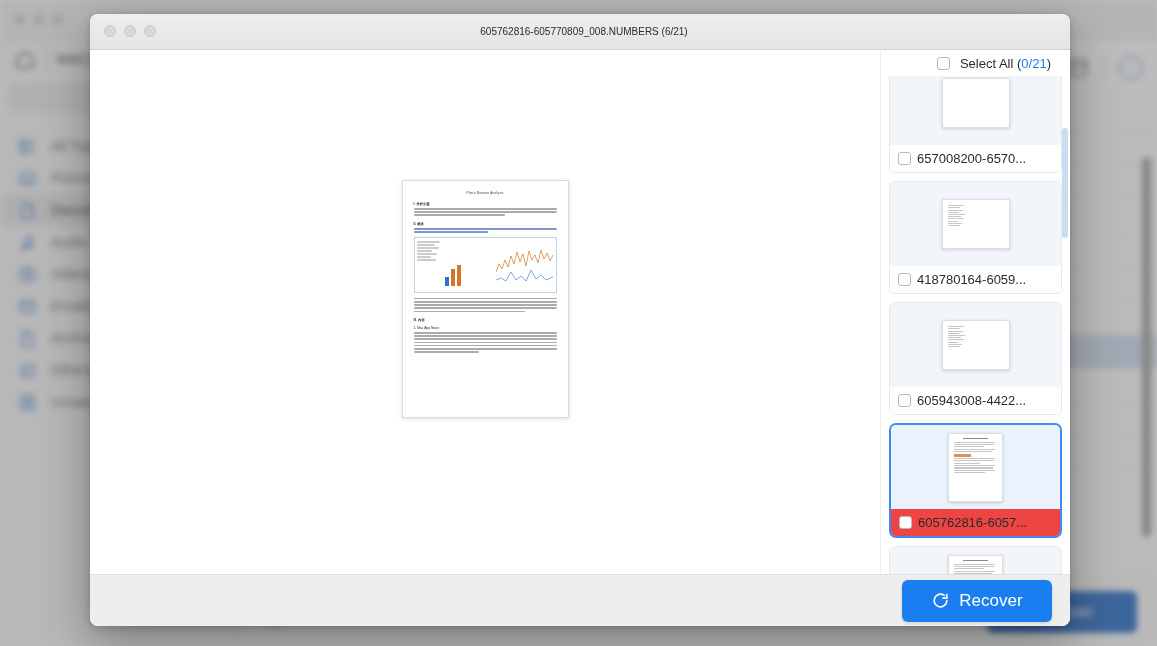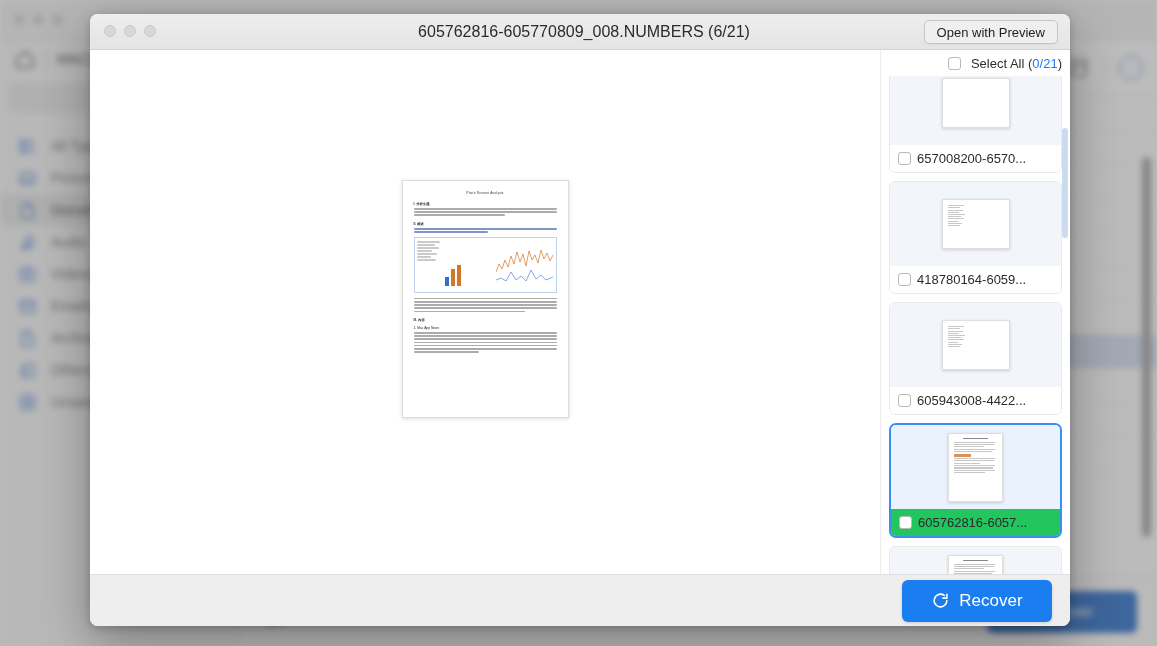--- a/index.html
+++ b/index.html
@@ -106,21 +106,21 @@
     position:relative; height:36px;
     background:linear-gradient(#eeeeee,#e4e4e4);
     border-bottom:1px solid #d2d2d2;
     display:flex; align-items:center;
   }
   .m-lights { position:absolute; left:14px; top:11px; display:flex; gap:8px; }
   .m-lights span { width:12px; height:12px; border-radius:50%; background:#d8d8d8;
                    border:1px solid #cacaca; display:block; }
   .m-title {
     position:absolute; left:0; right:0; text-align:center;
-    font-size:16px; color:#2b2b2b; font-weight:normal;margin-left:8px;
+    font-size:10px; color:#2b2b2b; font-weight:normal;margin-left:8px;
   }
   .m-openbtn {
     position:absolute; right:12px; top:6px; height:24px; padding:0 12px;
     background:#efefef; border:1px solid #c6c6c6; border-radius:5px;
     font-size:13px; color:#1f1f1f; display:flex; align-items:center;
     box-shadow:0 1px 0 rgba(0,0,0,0.04);
   }
 
   .modal-body { position:absolute; left:0; top:36px; right:0; bottom:52px; display:flex; }
 
@@ -151,21 +151,21 @@
   .dc-bars i:nth-child(2){ background:#d4762a; height:17px; }
   .dc-bars i:nth-child(3){ background:#d4762a; height:21px; }
   .dc-spark { position:absolute; right:2px; top:4px; width:58px; height:44px; }
 
   .list-pane {
     width:190px; background:#ffffff; border-left:1px solid #ededed;
     display:flex; flex-direction:column; position:relative;
   }
   .selectall {
     height:26px; display:flex; align-items:center; justify-content:flex-end;
-    gap:10px; padding-right:8px; font-size:13px; color:#2d2d2d;
+    gap:10px; padding-right:19px; font-size:13px; color:#2d2d2d;
   }
   .cbx { width:13px; height:13px; border:1px solid #b9b9b9; border-radius:3px; background:#fff; flex:0 0 13px; }
   .selectall .cnt { color:#1a7ef0; }
   .thumb-scroll { flex:1; overflow:hidden; position:relative; padding:0 8px; }
   .thumb-card {
     background:#fff; border:1px solid #e9e9e9; border-radius:6px;
     margin-bottom:8px; overflow:hidden;
   }
   .thumb-card.selected { border:2px solid #3b8cf5; background:#eaf2fd; border-radius:7px; }
   .thumb-img-wrap {
@@ -175,21 +175,21 @@
   .thumb-img {
     width:55px; height:69px; background:#fff; border:1px solid #dedede;
     box-shadow:0 1px 3px rgba(0,0,0,0.16); padding:4px 5px; overflow:hidden;
   }
   .thumb-img.wide { width:68px; height:50px; }
   .ti-line { height:1px; background:#9a9a9a; opacity:.55; margin:1.2px 0; }
   .thumb-label {
     display:flex; align-items:center; gap:6px; padding:6px 8px;
     font-size:13px; color:#2b2b2b; background:#fff; white-space:nowrap; overflow:hidden;
   }
-  .thumb-card.selected .thumb-label { background:#22c55e; }
+  .thumb-card.selected .thumb-label { background:#ef4444; }
   .clipped-top { margin-top:-16px; }
   .list-vscroll {
     position:absolute; right:2px; top:78px; width:6px; height:110px;
     background:#ccdcf0; border-radius:4px;
   }
 
   .modal-footer {
     position:absolute; left:0; right:0; bottom:0; height:52px;
     background:#eeeeee; border-top:1px solid #e0e0e0;
     display:flex; align-items:center; justify-content:flex-end; padding-right:18px;
@@ -395,21 +395,20 @@
 
   <div class="modal">
 
     <div class="modal-titlebar">
       <div class="m-lights">
         <span></span>
         <span></span>
         <span></span>
       </div>
       <div class="m-title">605762816-605770809_008.NUMBERS (6/21)</div>
-      <div class="m-openbtn">Open with Preview</div>
     </div>
 
     <div class="modal-body">
 
       <div class="preview-pane">
         <div class="doc-page">
           <div class="doc-title">Photo Restore Analysis</div>
 
           <div class="doc-h">I. 分析主题</div>
           <div class="doc-line" style="width:100%"></div>

